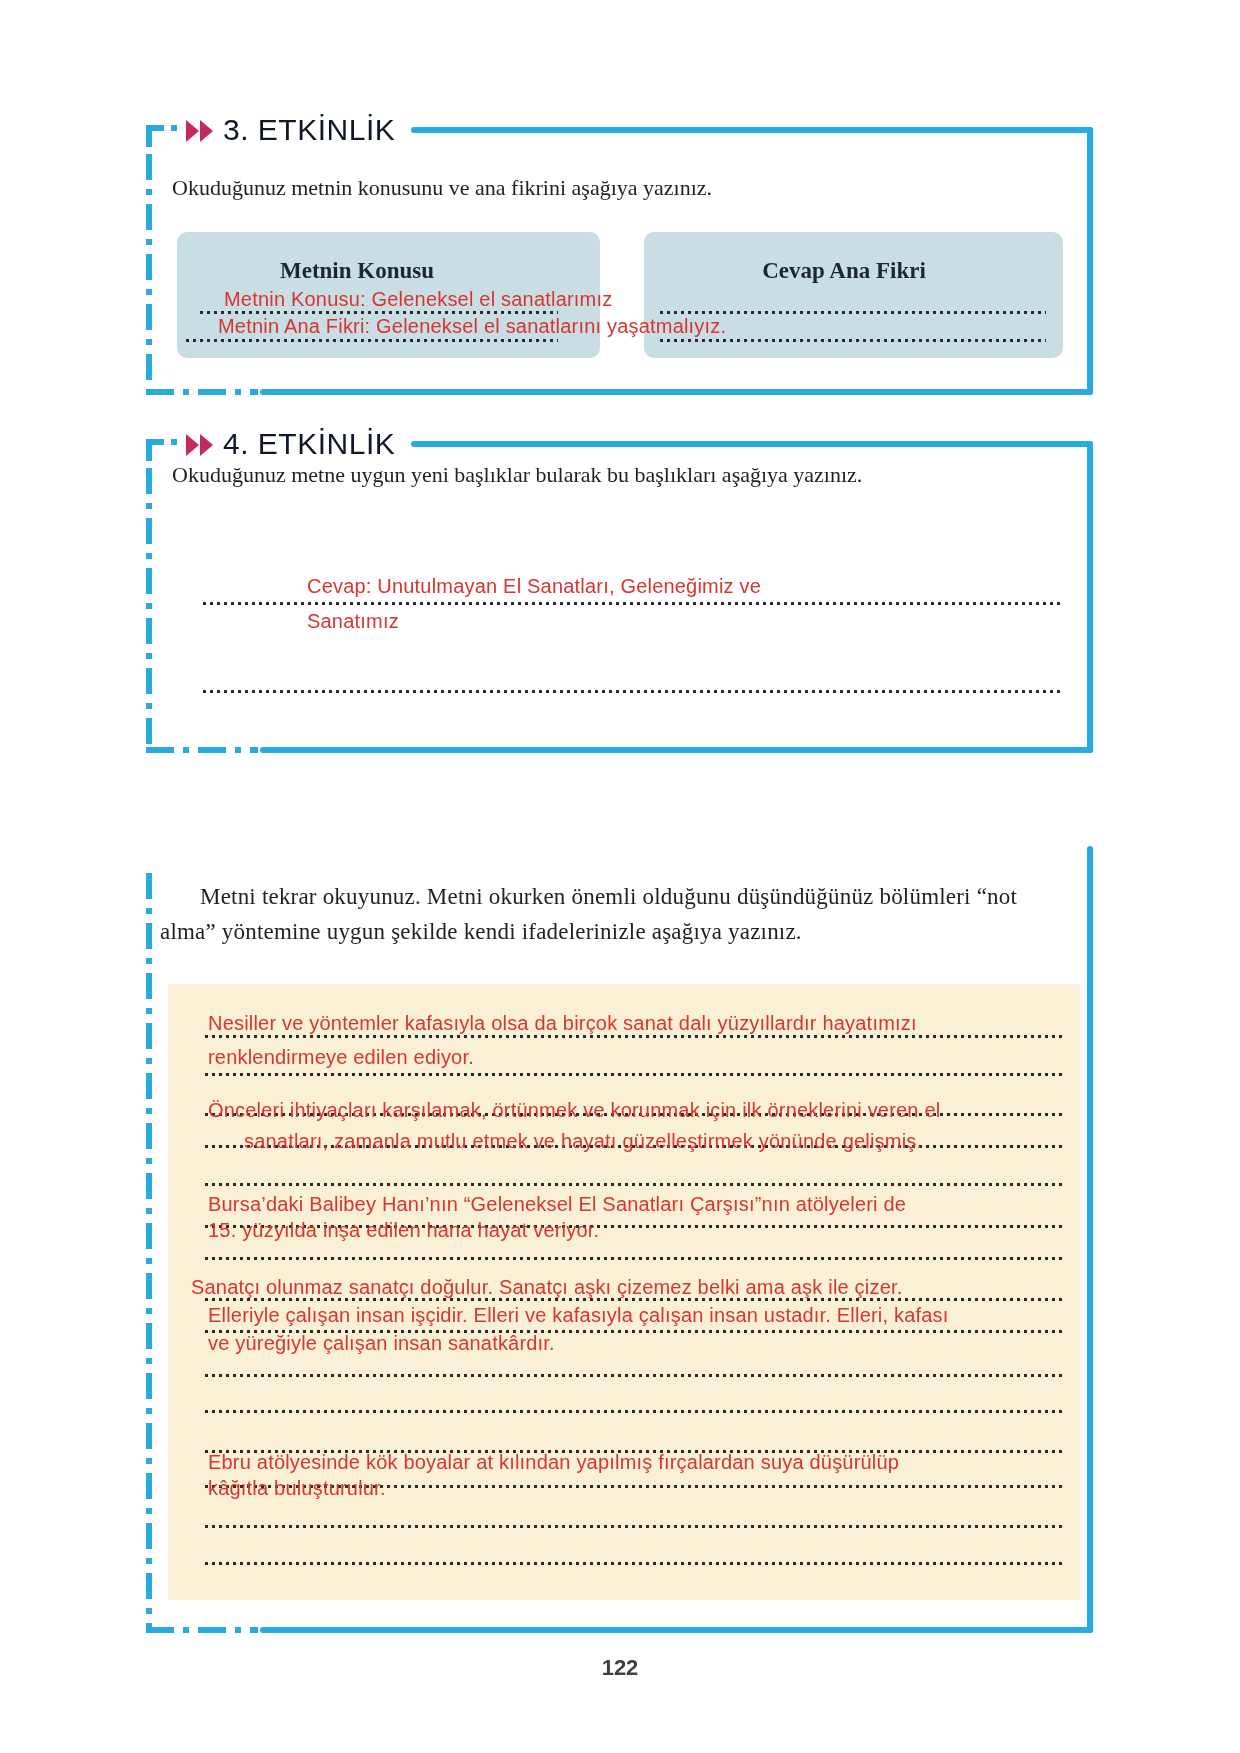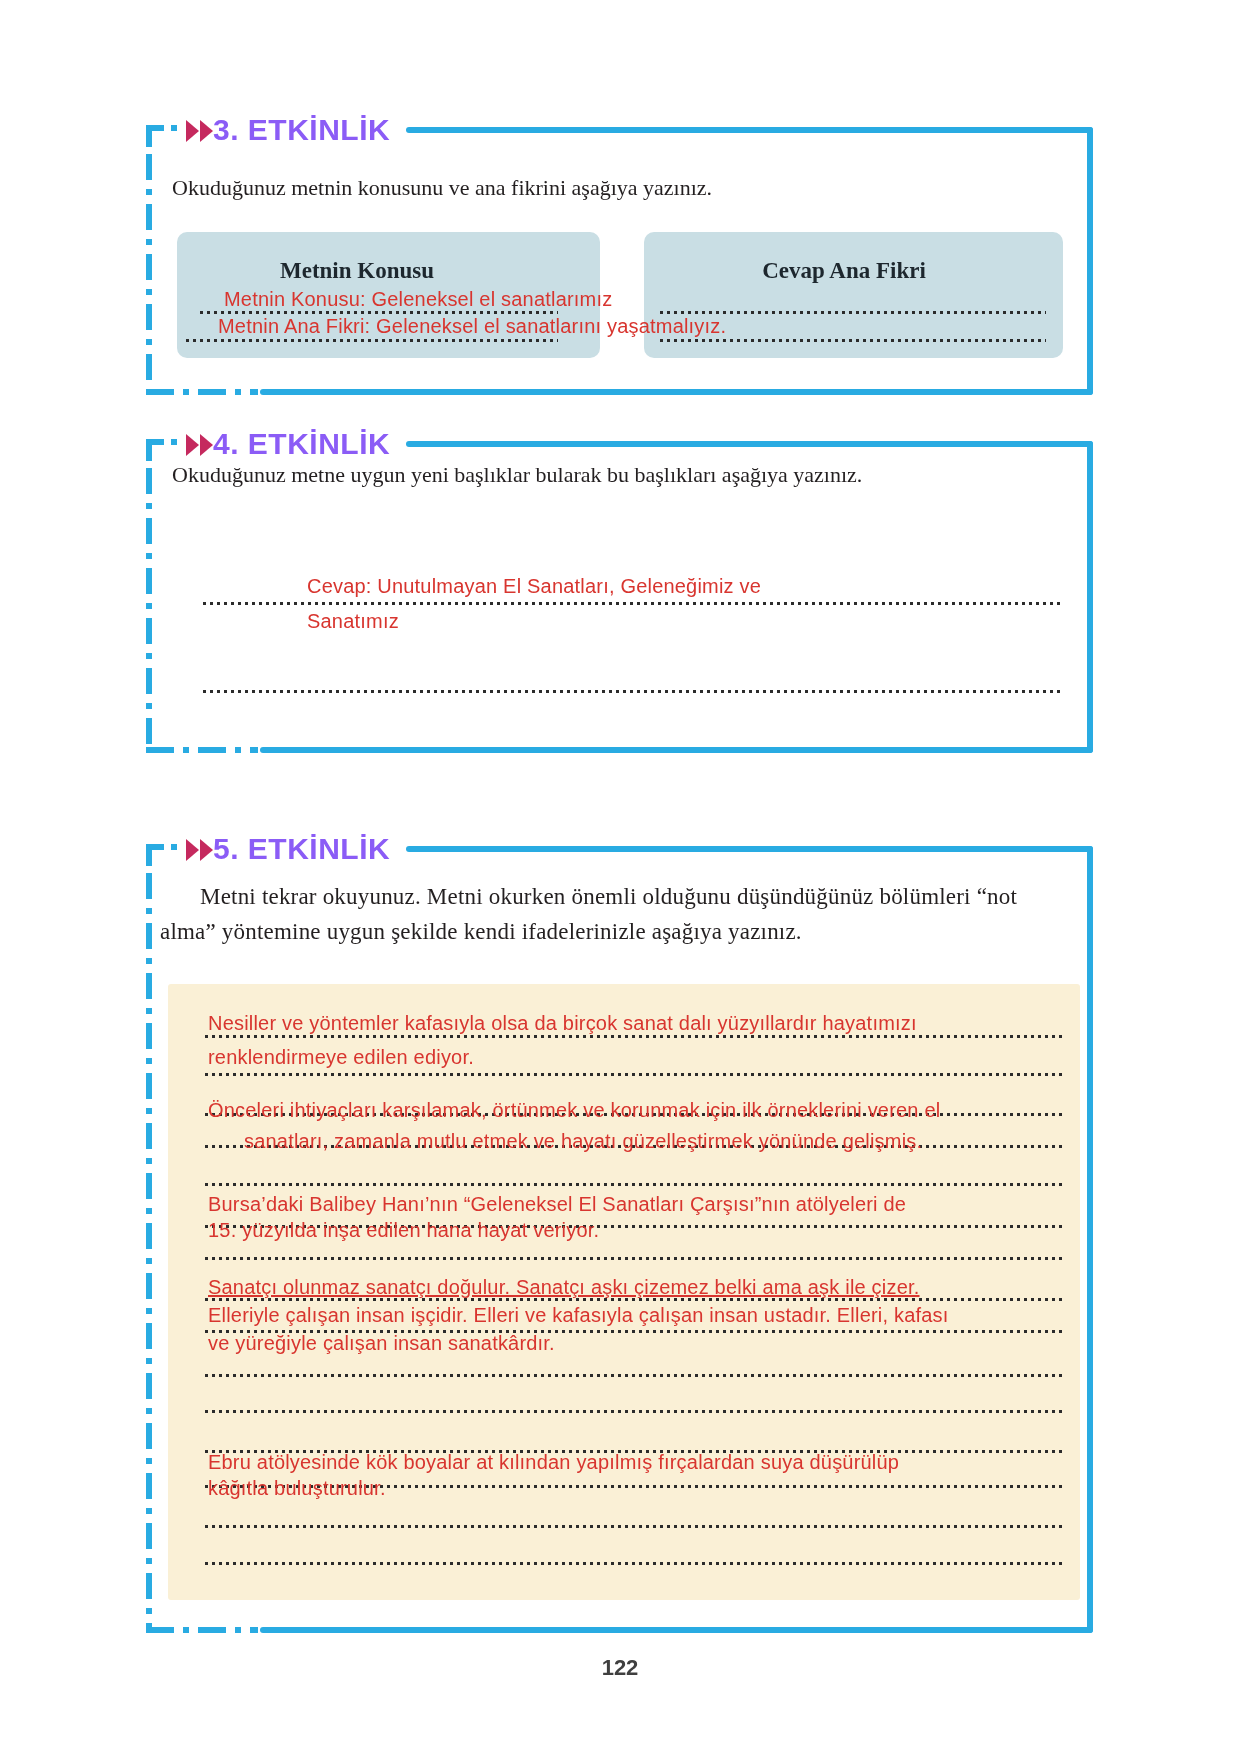--- a/index.html
+++ b/index.html
@@ -7,21 +7,21 @@
         font-family:"Liberation Sans",sans-serif;}
 
   
   .hdr{position:absolute;left:146px;width:947px;height:36px;display:flex;align-items:center;}
   .corner{width:12px;height:16px;border-left:6px solid #29abe2;border-top:6px solid #29abe2;margin-top:12px;}
   .corner-dot{width:6px;height:6px;background:#29abe2;margin-left:7px;margin-top:-4px;}
   .arrows{display:flex;margin-left:9px;margin-top:1px;}
   .arrows i{display:block;width:0;height:0;border-top:11px solid transparent;border-bottom:11px solid transparent;
             border-left:13px solid #c5295e;}
   .arrows i + i{margin-left:1px;}
-  .sec-title{font-weight:bold;font-size:30px;line-height:30px;color:#8b5cf6;letter-spacing:.5px;white-space:nowrap;}
+  .sec-title{margin-left:10px;font-weight:normal;font-size:30px;line-height:30px;color:#0f172a;letter-spacing:.5px;white-space:nowrap;}
   .rule{flex:1;height:6px;background:#29abe2;margin-left:16px;border-radius:3px;}
 
   
   .vline{position:absolute;width:6px;background:#29abe2;border-radius:3px;}
   .vdash{position:absolute;width:6px;
          background:repeating-linear-gradient(180deg,#29abe2 0 26px,transparent 26px 35px,#29abe2 35px 41px,transparent 41px 50px);}
   .hsolid{position:absolute;height:6px;background:#29abe2;border-radius:3px;}
   .hdash{position:absolute;height:6px;
          background:repeating-linear-gradient(90deg,#29abe2 0 28px,transparent 28px 37px,#29abe2 37px 43px,transparent 43px 52px);}
 
@@ -89,30 +89,20 @@
   <div class="hsolid" style="left:260px;top:747px;width:833px;"></div>
 
   <div class="body-serif" style="left:172px;top:462px;">Okuduğunuz metne uygun yeni başlıklar bularak bu başlıkları aşağıya yazınız.</div>
 
   <div class="dots" style="left:203px;top:602px;width:860px;"></div>
   <div class="dots" style="left:203px;top:690px;width:860px;"></div>
 
   <div class="red" style="left:307px;top:575px;">Cevap: Unutulmayan El Sanatları, Geleneğimiz ve</div>
   <div class="red" style="left:307px;top:610px;">Sanatımız</div>
 
-  <div class="hdr" style="top:831px;">
-    <span class="corner"></span>
-    <span class="corner-dot"></span>
-    <span class="arrows">
-        <i></i>
-        <i></i>
-      </span>
-    <span class="sec-title">5. ETKİNLİK</span>
-    <span class="rule"></span>
-  </div>
   <div class="vdash" style="left:146px;top:873px;height:754px;"></div>
   <div class="vline" style="left:1087px;top:846px;height:787px;"></div>
   <div class="hdash" style="left:146px;top:1627px;width:112px;"></div>
   <div class="hsolid" style="left:260px;top:1627px;width:833px;"></div>
 
   <div class="body-serif big" style="left:200px;top:884px;">Metni tekrar okuyunuz. Metni okurken önemli olduğunu düşündüğünüz bölümleri “not</div>
   <div class="body-serif big" style="left:160px;top:919px;">alma” yöntemine uygun şekilde kendi ifadelerinizle aşağıya yazınız.</div>
 
   <div class="cream" style="left:168px;top:984px;width:912px;height:616px;"></div>
 
@@ -131,21 +121,21 @@
   <div class="dots" style="left:205px;top:1485px;width:858px;"></div>
   <div class="dots" style="left:205px;top:1525px;width:858px;"></div>
   <div class="dots" style="left:205px;top:1562px;width:858px;"></div>
 
   <div class="red" style="left:208px;top:1012px;">Nesiller ve yöntemler kafasıyla olsa da birçok sanat dalı yüzyıllardır hayatımızı</div>
   <div class="red" style="left:208px;top:1046px;">renklendirmeye edilen ediyor.</div>
   <div class="red" style="left:208px;top:1099px;">Önceleri ihtiyaçları karşılamak, örtünmek ve korunmak için ilk örneklerini veren el</div>
   <div class="red" style="left:208px;top:1130px;margin-left:36px;">sanatları, zamanla mutlu etmek ve hayatı güzelleştirmek yönünde gelişmiş.</div>
   <div class="red" style="left:208px;top:1193px;">Bursa’daki Balibey Hanı’nın “Geleneksel El Sanatları Çarşısı”nın atölyeleri de</div>
   <div class="red" style="left:208px;top:1219px;">15. yüzyılda inşa edilen hana hayat veriyor.</div>
-  <div class="red" style="left:208px;top:1276px;text-decoration:underline;">Sanatçı olunmaz sanatçı doğulur. Sanatçı aşkı çizemez belki ama aşk ile çizer.</div>
+  <div class="red" style="left:191px;top:1276px;">Sanatçı olunmaz sanatçı doğulur. Sanatçı aşkı çizemez belki ama aşk ile çizer.</div>
   <div class="red" style="left:208px;top:1304px;">Elleriyle çalışan insan işçidir. Elleri ve kafasıyla çalışan insan ustadır. Elleri, kafası</div>
   <div class="red" style="left:208px;top:1332px;">ve yüreğiyle çalışan insan sanatkârdır.</div>
   <div class="red" style="left:208px;top:1451px;">Ebru atölyesinde kök boyalar at kılından yapılmış fırçalardan suya düşürülüp</div>
   <div class="red" style="left:208px;top:1477px;">kâğıtla buluşturulur.</div>
 
   <div class="pagenum">122</div>
 
 </div>
 
 </body></html>

